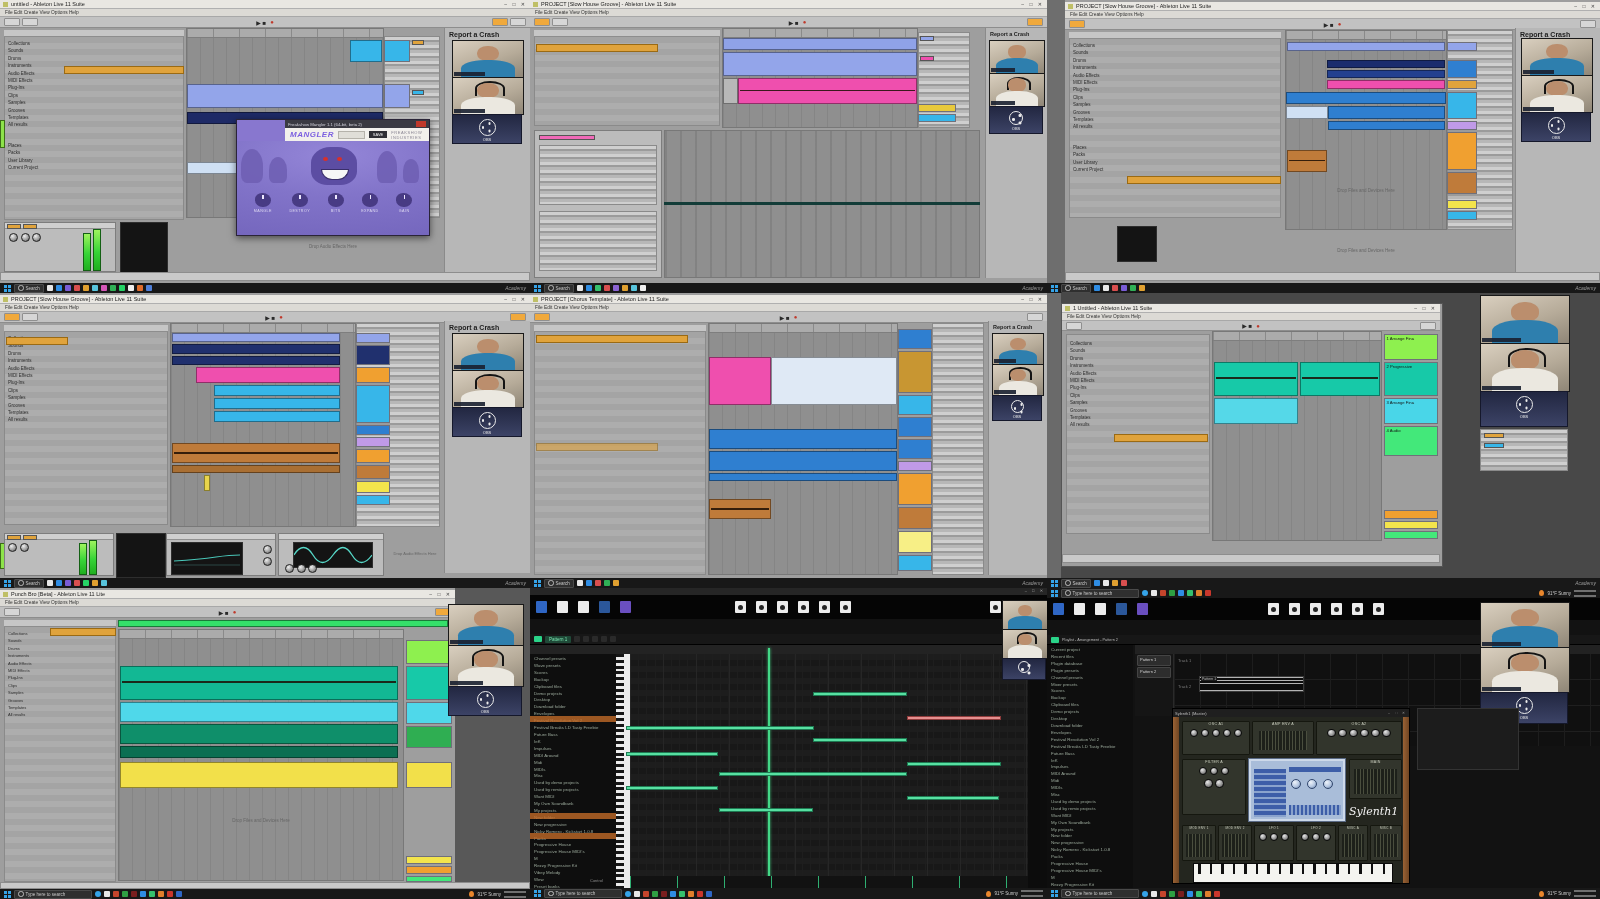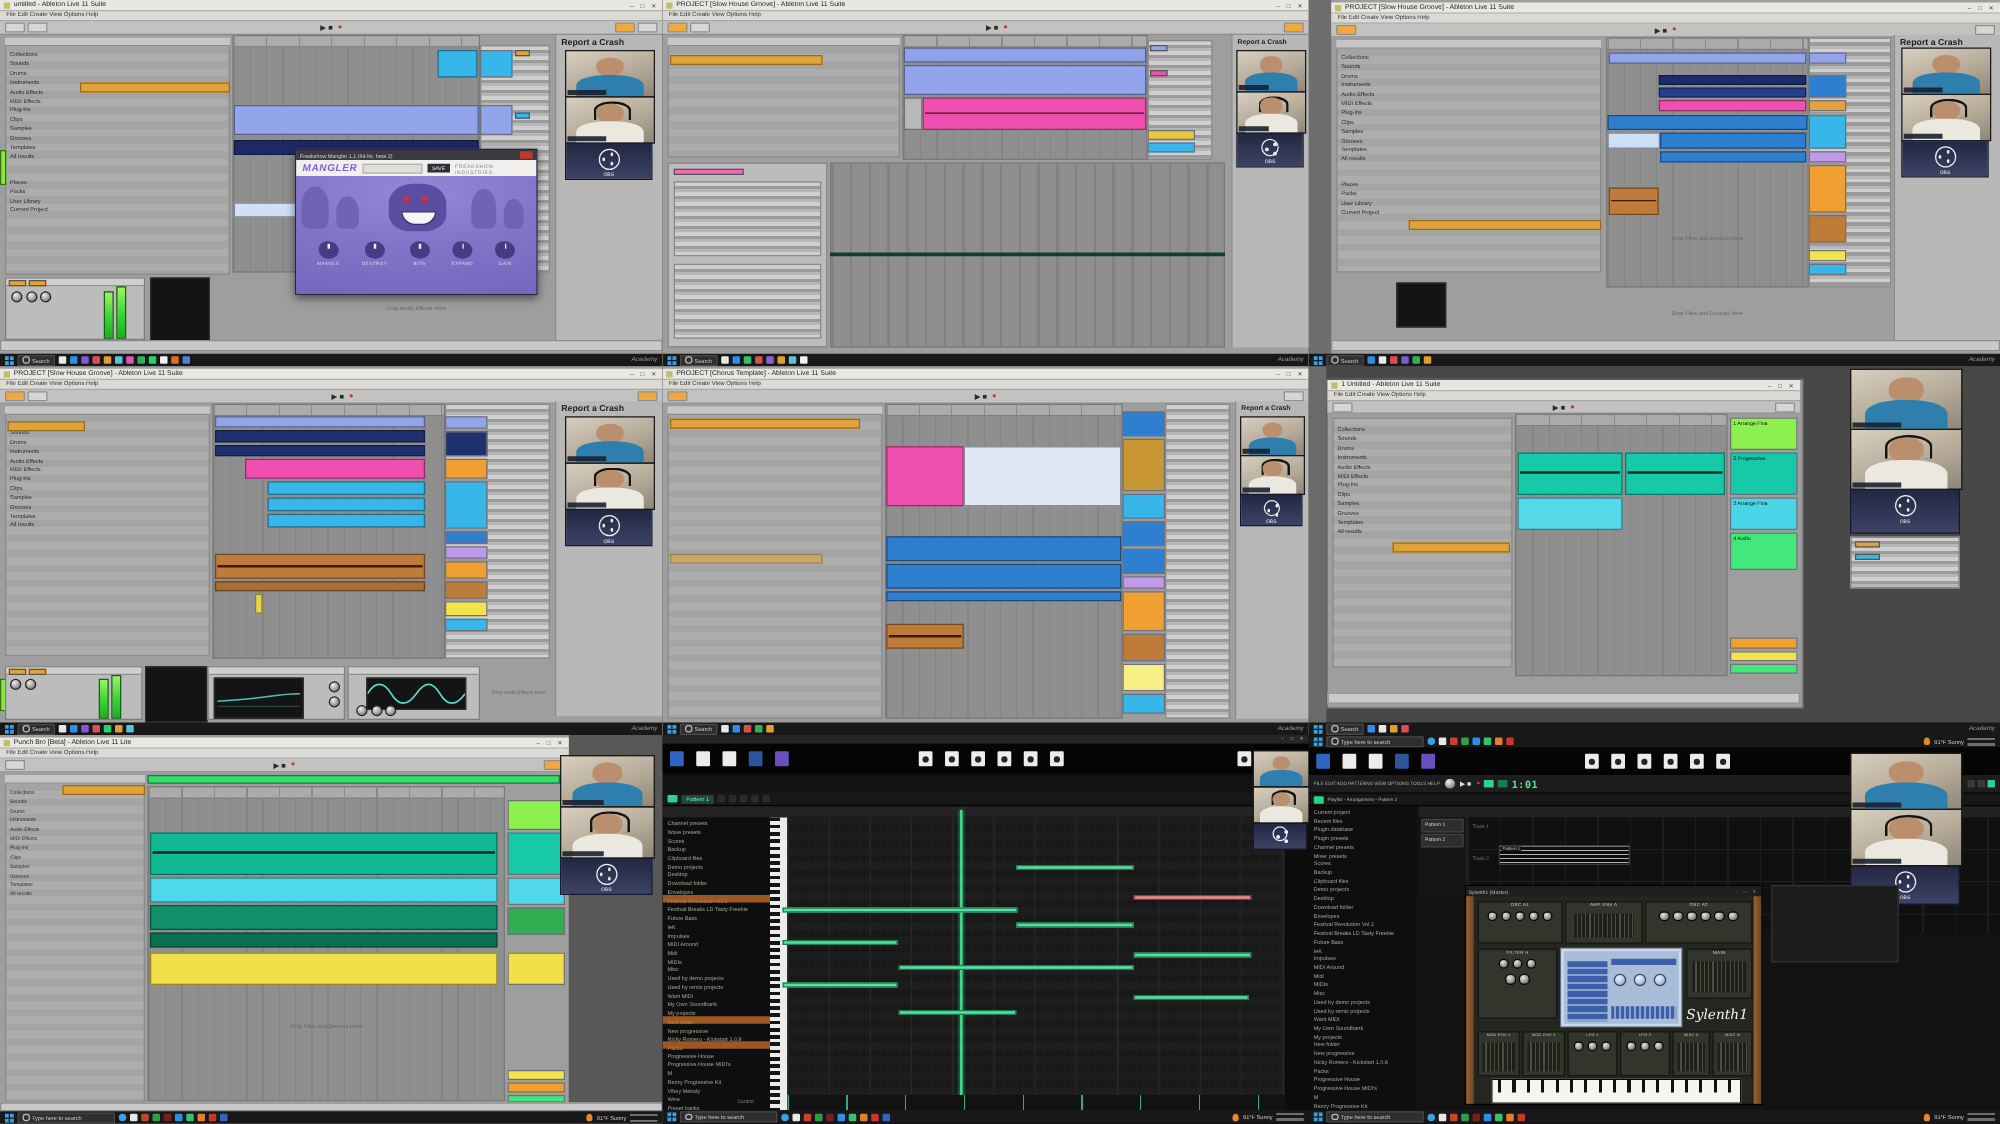--- a/index.html
+++ b/index.html
@@ -78,21 +78,21 @@
   .seclbl{font-size:3.6px;color:#c9cdbd;text-align:center;line-height:5.5px;letter-spacing:.3px;white-space:nowrap;overflow:hidden;}
   .krow{display:flex;gap:2.5px;justify-content:center;padding-top:1px;}
   .knob{width:6.5px;height:6.5px;border-radius:50%;background:radial-gradient(circle at 35% 30%,#e8e8e8,#8f8f8f 60%,#333);border:0.5px solid #0a0a0a;flex:0 0 auto;}
   .sl{background:repeating-linear-gradient(90deg,#1d201a 0 2.4px,#4a4e3e 2.4px 3.4px);}
   .lcdscr{position:absolute;background:#a9bdd9;border:2px solid #cdd9ea;box-shadow:0 0 0 1px #5a6a85;box-sizing:border-box;}
   .lrows{position:absolute;background:repeating-linear-gradient(180deg,#3d5ea8 0 4.4px,#8aa3cd 4.4px 6px);}
   .lknob{width:8px;height:8px;border-radius:50%;background:radial-gradient(circle at 35% 30%,#eef3fa,#b6c8e2 55%,#5d77a3);border:0.5px solid #33486e;}
   .syllogo{position:absolute;color:#f2f2f2;font-style:italic;font-size:11px;font-family:"DejaVu Serif",serif;}
   .keysb{position:absolute;background:#f4f4f0;border:1px solid #0a0a0a;box-sizing:border-box;}
   .keysb::before{content:"";position:absolute;left:0;top:0;height:55%;width:100%;background:repeating-linear-gradient(90deg,transparent 0 4.5px,#101010 4.5px 7px,transparent 7px 11.5px);}
-  .mang{position:absolute;background:#8877cf;border:1px solid #2a2438;box-shadow:0 2px 7px rgba(0,0,0,.55);box-sizing:border-box;}
+  .mang{position:absolute;background:#8877cf;border:1px solid #2a2438;box-shadow:0 2px 7px rgba(0,0,0,.55);box-sizing:border-box;padding-left:48px;}
   .mtb{height:8px;background:#3a3a42;display:flex;align-items:center;padding:0 3px;color:#cfcfd8;font-size:4.3px;gap:3px;}
   .mx{margin-left:auto;width:10px;height:6px;background:#c0392b;}
   .mhdr{height:13px;background:#f2f0ec;display:flex;align-items:center;gap:4px;padding:0 5px;}
   .mlogo{color:#7b5fe0;font-weight:bold;font-style:italic;font-size:8px;letter-spacing:.5px;}
   .pre{width:48px;height:6px;background:#e0ded8;border:1px solid #b5b2ab;}
   .sv{background:#2f2f35;color:#eee;font-size:4px;padding:1px 4px;}
   .brand{margin-left:auto;font-size:4px;color:#8a8694;letter-spacing:.6px;}
   .mbody{position:absolute;left:0;right:0;bottom:0;background:radial-gradient(130% 95% at 50% 15%,#9486d8 0%,#8274c9 45%,#7466bd 100%);overflow:hidden;}
   .flm{position:absolute;background:#6f5fb4;border-radius:50% 50% 25% 25%;opacity:.9;}
   .mon{position:absolute;background:#5c4da3;border-radius:42% 42% 36% 36%;}
@@ -976,36 +976,20 @@
       <span class="spk"></span>
         <span class="spk"></span>
         <span class="spk"></span>
         <span class="spk"></span>
         <span class="spk"></span>
         <span class="spk"></span>
       <span style="flex:1.2"></span>
       <span class="spk"></span>
       <span style="flex:.6"></span>
     </div>
-    <div class="flbar" style="left:0;top:32px;width:553px;height:15px">
-      <span class="flmenu">FILE  EDIT  ADD  PATTERNS  VIEW  OPTIONS  TOOLS  HELP</span>
-      <span class="knb" style="width:8px;height:8px"></span>
-      <span class="tp" style="margin:0;font-size:5.5px;color:#ddd">
-          <span>▶  ■</span>
-          <span class="rc">●</span>
-        </span>
-      <span class="gbtn"></span>
-        <span class="gbtn dim"></span>
-      <span class="lcd">1:01</span>
-      <span style="margin-left:auto;display:flex;gap:2px">
-          <span class="ti" style="background:#3a3a3a"></span>
-          <span class="ti" style="background:#3a3a3a"></span>
-          <span class="ti" style="background:#2ad489"></span>
-        </span>
-    </div>
     <div class="flbar" style="left:0;top:47px;width:553px;height:10px;background:#171717">
       <span class="gbtn"></span>
       <span class="flmenu">Playlist - Arrangement - Pattern 2</span>
     </div>
     <div class="flbrowser" style="left:0;top:57px;width:86px;height:243px">Current project
 Recent files
 Plugin database
 Plugin presets
 Channel presets
 Mixer presets

